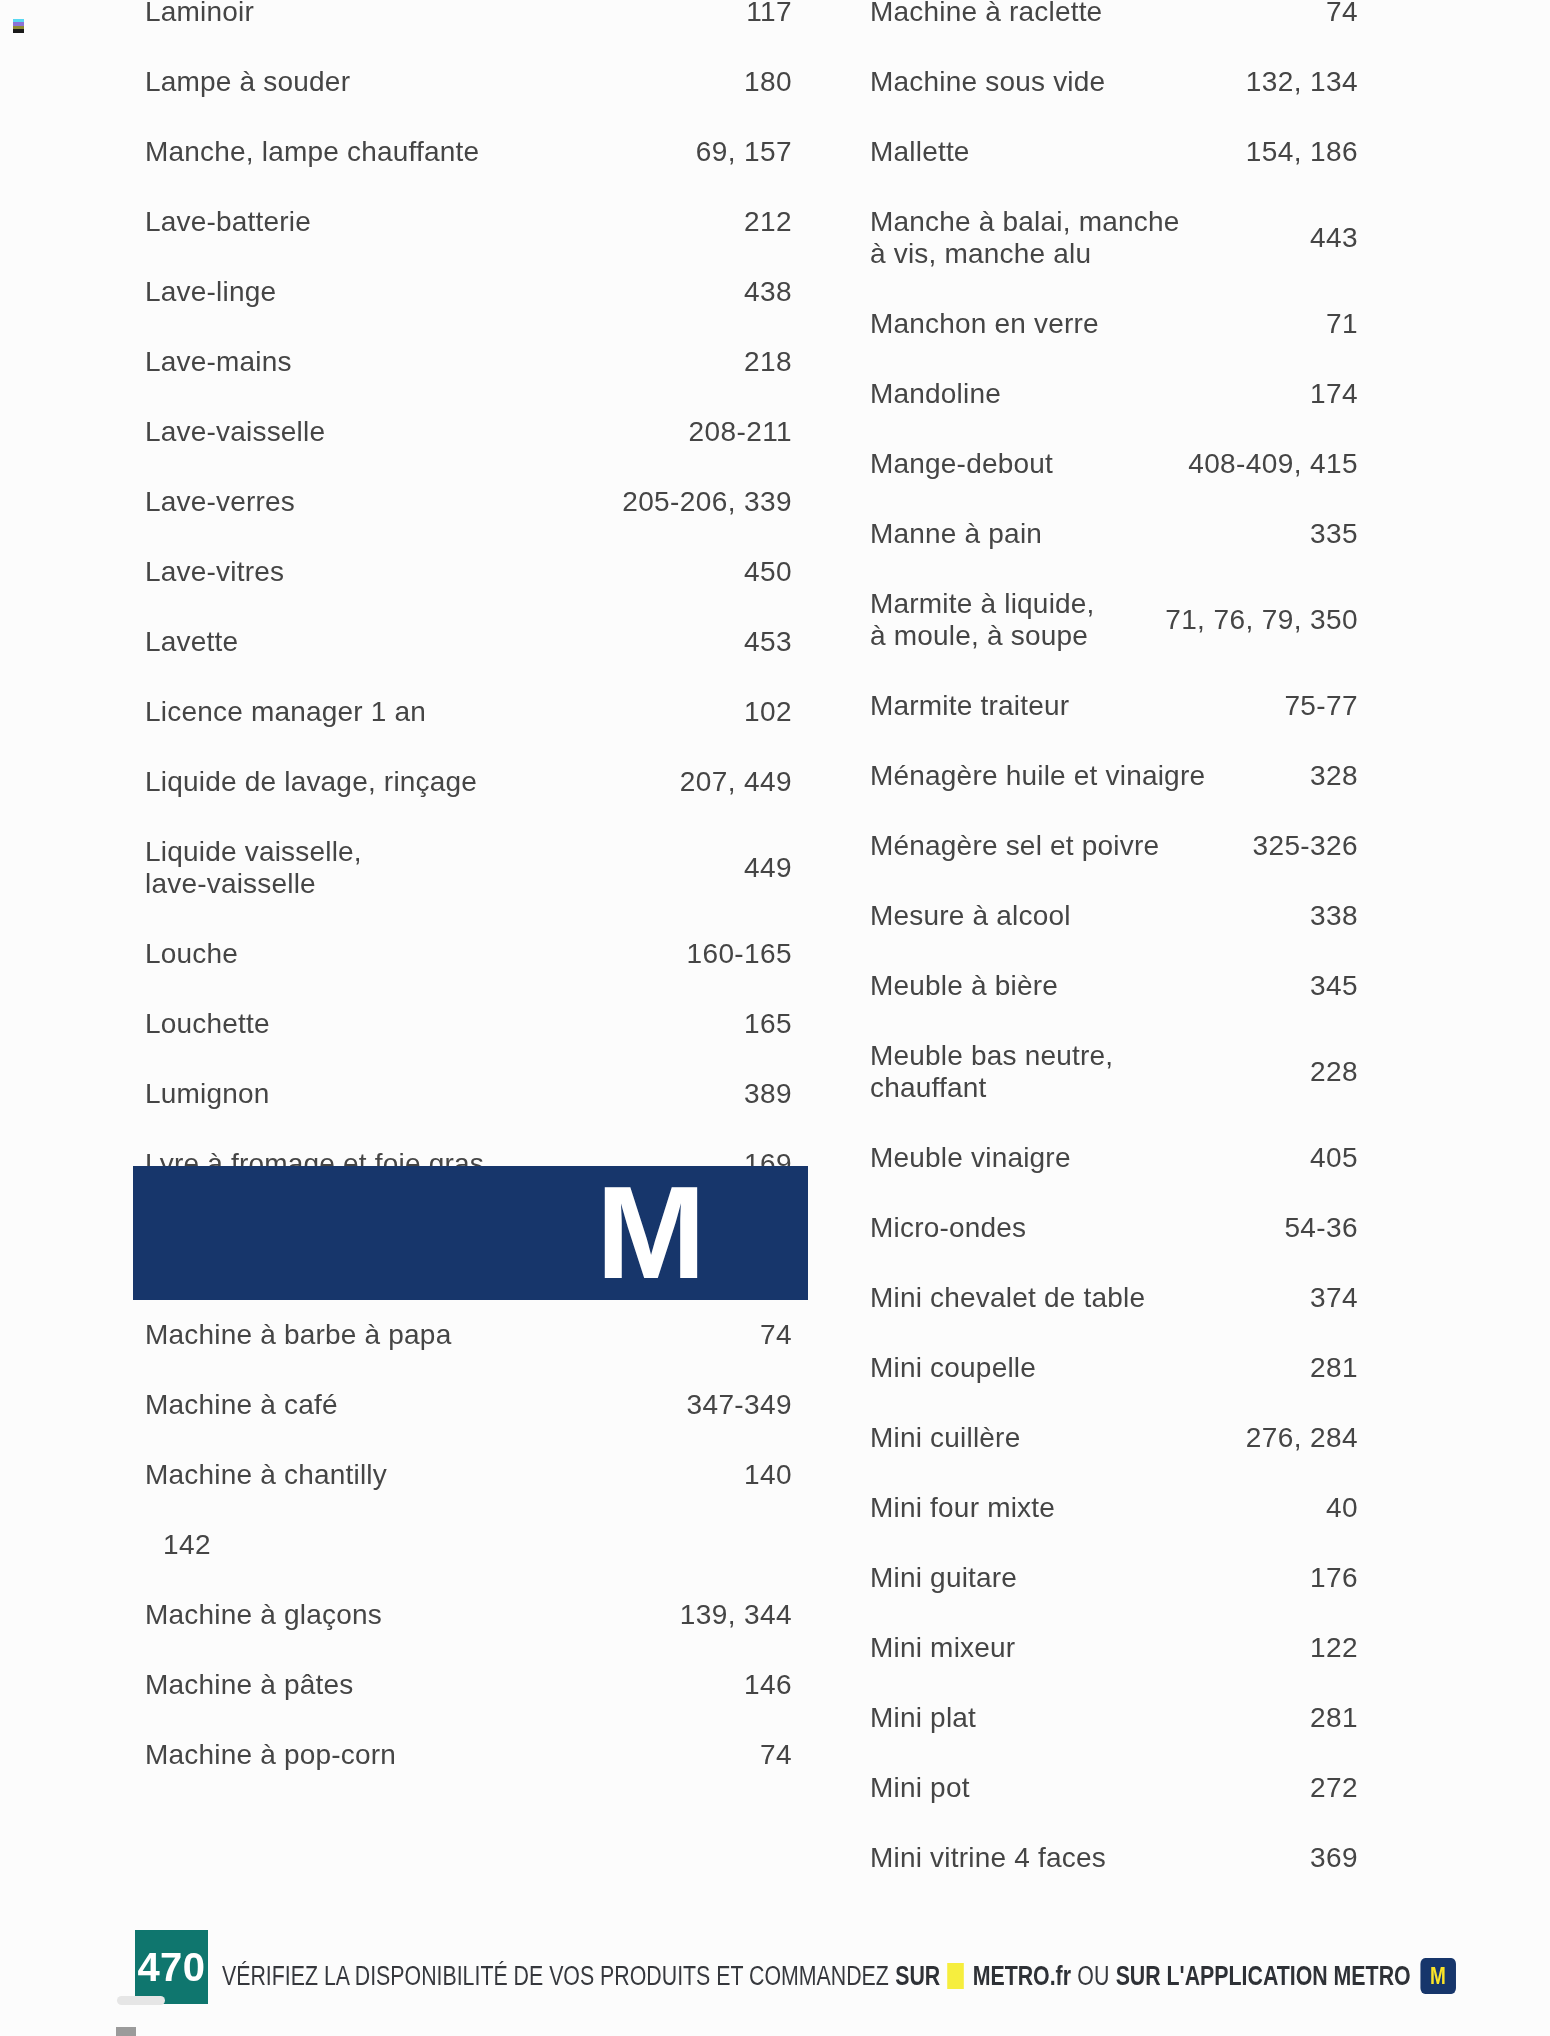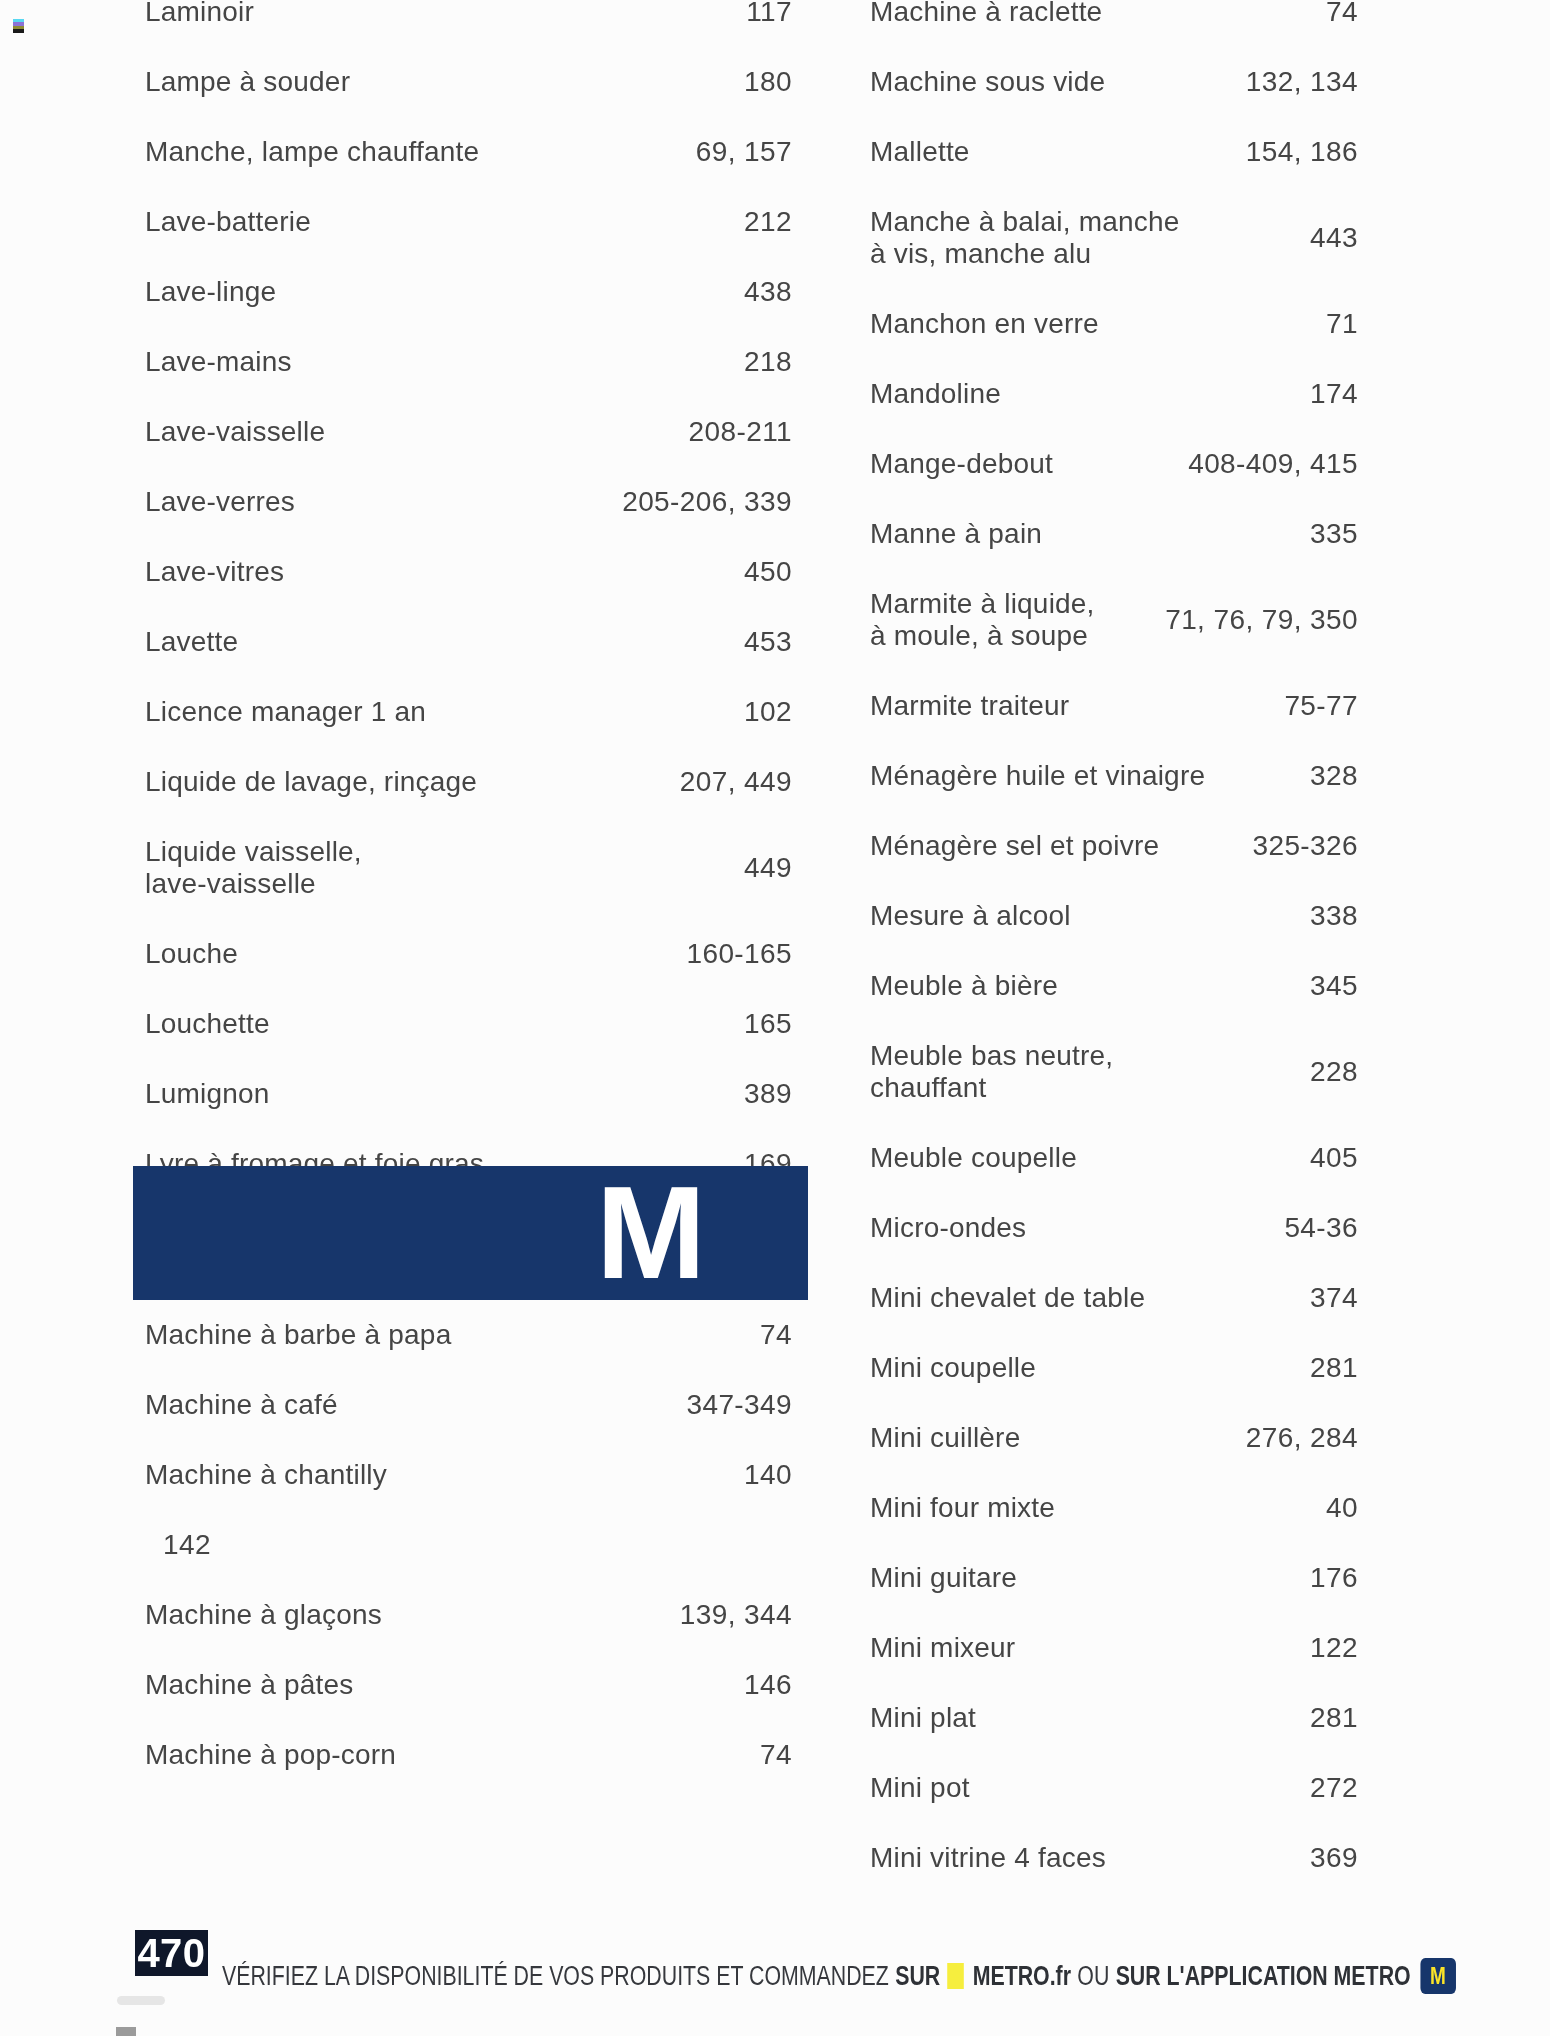--- a/index.html
+++ b/index.html
@@ -18,21 +18,21 @@
   .col-left .rows{padding-left:12px;padding-right:16px;}
   .col-right{left:870px;width:488px;}
   .row{display:flex;justify-content:space-between;align-items:center;}
   .label{line-height:32px;white-space:pre-line;letter-spacing:0.2px;}
   .pages{line-height:32px;text-align:right;flex-shrink:0;padding-left:18px;letter-spacing:0.4px;}
   
   .banner{height:134px;background:#17366b;display:flex;align-items:center;justify-content:flex-end;
           padding-right:102px;margin-top:-52px;margin-bottom:-19px;}
   .banner-letter{color:#ffffff;font-size:132px;font-weight:700;line-height:1;}
   
-  .page-badge{position:absolute;left:135px;top:1930px;width:73px;height:46px;background:#0f172a;
+  .page-badge{position:absolute;left:135px;top:1930px;width:73px;height:74px;background:#0f766e;
               color:#ffffff;display:flex;align-items:center;justify-content:center;
               font-size:40px;font-weight:700;letter-spacing:0.5px;}
   .footer-note{position:absolute;left:222px;top:1955px;height:42px;display:flex;align-items:center;
                white-space:nowrap;font-size:27px;color:#36383d;
                transform:scaleX(0.79);transform-origin:left center;}
   .footer-note .seg{margin-left:8px;}
   .footer-note .seg:first-child{margin-left:0;}
   .footer-note .b{font-weight:700;color:#2e3136;}
   .metro-mark{width:21px;height:26px;background:#f6ee3e;margin-left:9px;margin-right:3px;flex-shrink:0;}
   .brand{margin-left:0;}
@@ -218,21 +218,21 @@
       <div class="row">
         <span class="label">Meuble à bière</span>
         <span class="pages">345</span>
       </div>
       <div class="row">
         <span class="label">Meuble bas neutre,
 chauffant</span>
         <span class="pages">228</span>
       </div>
       <div class="row">
-        <span class="label">Meuble coupelle</span>
+        <span class="label">Meuble vinaigre</span>
         <span class="pages">405</span>
       </div>
       <div class="row">
         <span class="label">Micro-ondes</span>
         <span class="pages">54-36</span>
       </div>
       <div class="row">
         <span class="label">Mini chevalet de table</span>
         <span class="pages">374</span>
       </div>

